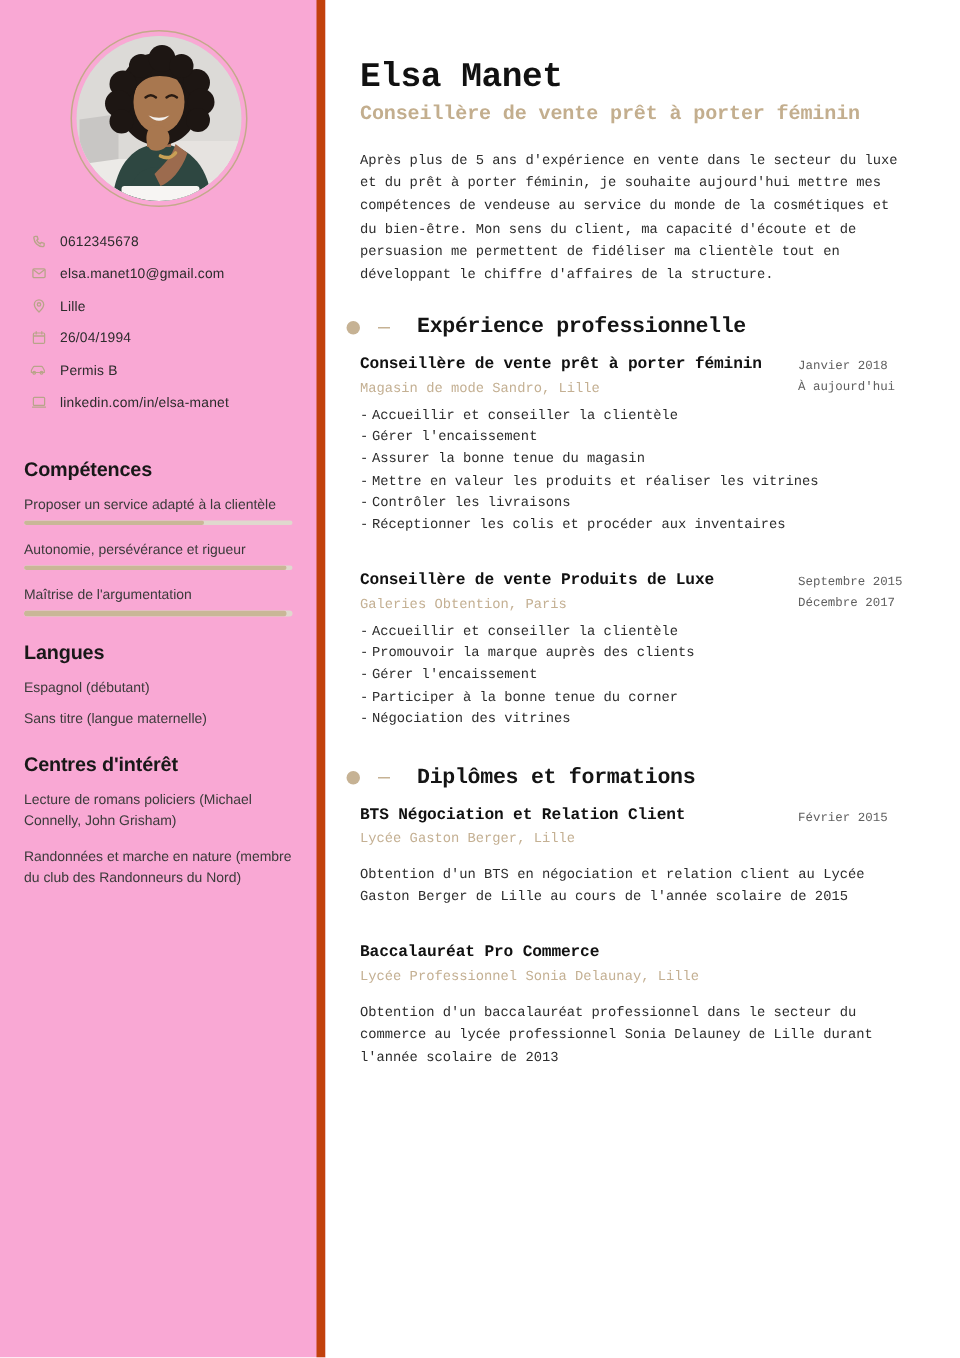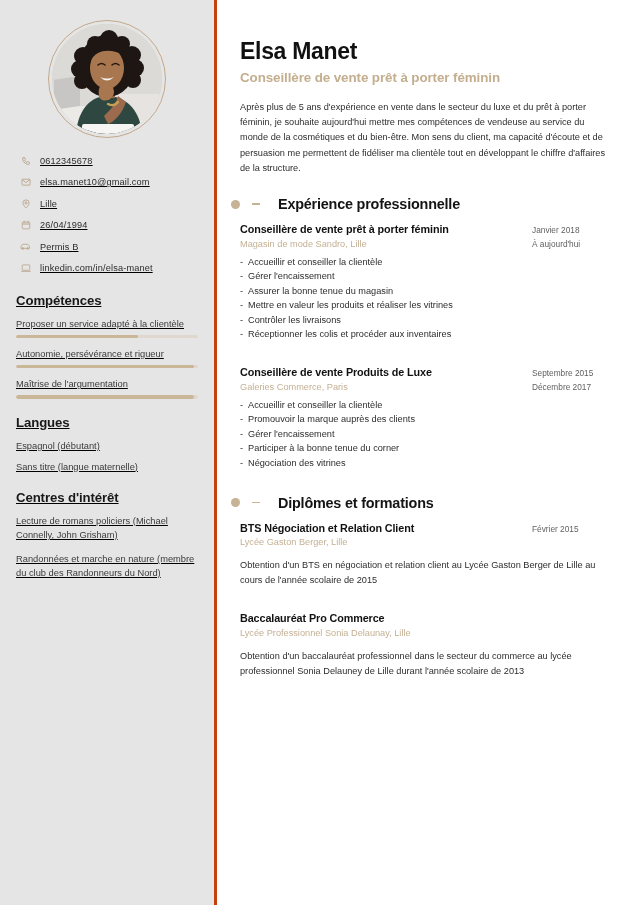--- a/index.html
+++ b/index.html
@@ -18,26 +18,25 @@
     width: 640px;
     height: 905px;
     display: flex;
     background: #ffffff;
   }
 
   
   .sidebar {
     width: 217px;
     min-width: 217px;
-    background: #e5e5e5;
+    background: #f9a8d4;
     box-sizing: border-box;
     padding: 0 16px;
-    border-right: 3px solid #c2410c;
+    border-right: 6px solid #c2410c;
     position: relative;
-    text-decoration: underline;
   }
 
   .photo-wrap {
     margin: 20px auto 0 auto;
     width: 118px;
     height: 118px;
     border-radius: 50%;
     border: 1.3px solid #C3A98A;
     padding: 3px;
     box-sizing: border-box;
@@ -78,21 +77,21 @@
   .contact-row .ico svg { display:block; }
 
   
   .side-h {
     font-size: 13.2px;
     font-weight: bold;
     color: #181818;
     margin: 16px 0 9px 0;
     letter-spacing: -.1px;
   }
-  .side-h.first { margin-top: 19px; }
+  .side-h.first { margin-top: 31px; }
 
   .skill {
     margin-bottom: 9px;
   }
   .skill-label {
     font-size: 9.3px;
     color: #3a3a3a;
     line-height: 14px;
     margin-bottom: 4px;
   }
@@ -122,20 +121,21 @@
     margin-bottom: 9px;
   }
 
   
   .main {
     flex: 1;
     box-sizing: border-box;
     padding: 38px 26px 16px 23px;
     background: #fff;
     position: relative;
+    font-family: Liberation Mono, monospace;
   }
   .name {
     font-size: 23px;
     font-weight: bold;
     color: #111;
     letter-spacing: -.3px;
     margin: 0 0 5px 0;
   }
   .job-title {
     font-size: 13.4px;
@@ -420,21 +420,21 @@
         <li>Réceptionner les colis et procéder aux inventaires</li>
       </ul>
     </div>
 
     <div class="sec-gap"></div>
 
     <div class="entry">
       <div class="entry-top">
         <div class="entry-left">
           <div class="entry-title">Conseillère de vente Produits de Luxe</div>
-          <div class="entry-org">Galeries Commerce, Paris</div>
+          <div class="entry-org">Galeries Obtention, Paris</div>
         </div>
         <div class="entry-dates">
           <div>Septembre 2015</div>
           <div>Décembre 2017</div>
         </div>
       </div>
       <ul class="bullets">
         <li>Accueillir et conseiller la clientèle</li>
         <li>Promouvoir la marque auprès des clients</li>
         <li>Gérer l'encaissement</li>

